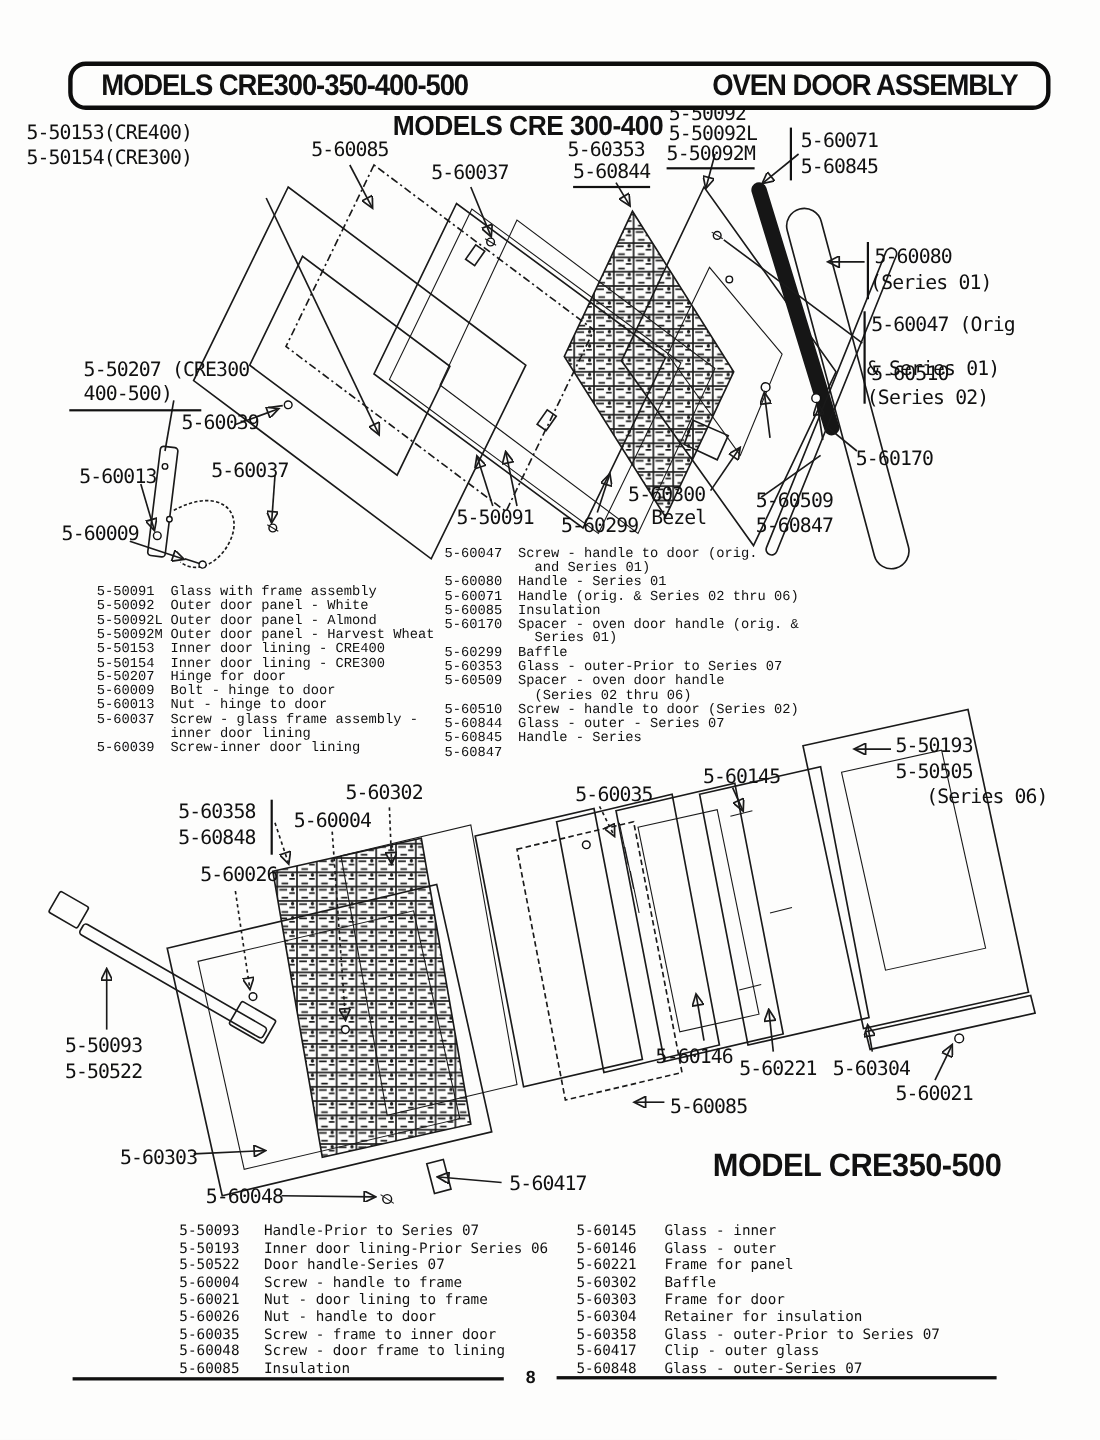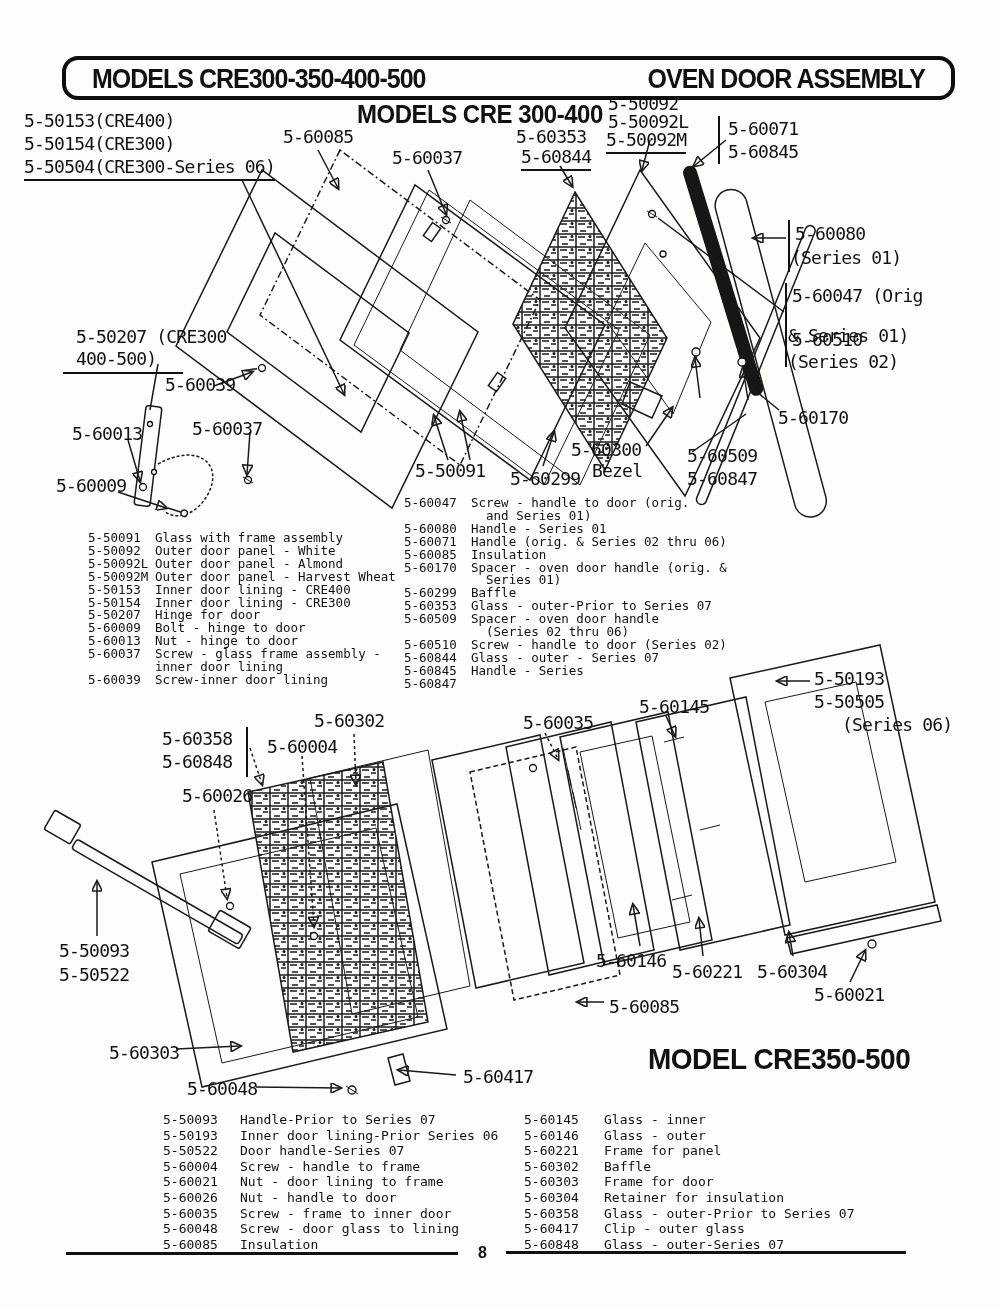--- a/index.html
+++ b/index.html
@@ -22,21 +22,21 @@
           letter-spacing:-0.5px;white-space:nowrap;transform:scaleY(1.05);}
   #title-top{left:357px;top:101px;font-size:24px;}
   #title-bottom{left:648px;top:1044px;font-size:28px;}
   .lbl{position:absolute;z-index:2;font:18px/1.15 "DejaVu Sans Mono",monospace;
        letter-spacing:-0.8px;white-space:nowrap;}
   .ul{border-bottom:2px solid #111;padding-bottom:1px;}
   .vbar{position:absolute;z-index:2;width:0;border-left:2px solid #111;}
   .hbar{position:absolute;z-index:2;height:0;border-top:2px solid #111;}
   .plist{position:absolute;z-index:2;}
   .plist-row{display:flex;align-items:flex-start;}
-  .p-top{font-size:12.5px;line-height:12.9px;}
+  .p-top{font-size:12.5px;line-height:12.9px;font-family:Liberation Mono, monospace;}
   .p-bot{font-size:13px;line-height:15.6px;}
   .p-top .pnum{width:67px;flex:0 0 auto;}
   .p-bot.pl3 .pnum{width:77px;flex:0 0 auto;}
   .p-bot.pl4 .pnum{width:80px;flex:0 0 auto;}
   .pdesc{white-space:pre-wrap;}
   .rule{position:absolute;z-index:2;height:3px;background:#111;}
   #pageno{position:absolute;z-index:2;left:478px;top:1244px;font-family:"Liberation Sans",sans-serif;
           font-weight:800;font-size:16px;}
 </style>
 </head>
@@ -191,21 +191,20 @@
   <div class="hdrbox">
     <span>MODELS CRE300-350-400-500</span>
     <span>OVEN DOOR ASSEMBLY</span>
   </div>
 
   <div id="title-top" class="sect-title">MODELS CRE 300-400</div>
   <div id="title-bottom" class="sect-title">MODEL CRE350-500</div>
 
   <span class="lbl" style="left:24px;top:111px">5-50153(CRE400)</span>
   <span class="lbl" style="left:24px;top:134px">5-50154(CRE300)</span>
-  <span class="lbl ul" style="left:24px;top:157px">5-50504(CRE300-Series 06)</span>
   <span class="lbl" style="left:283px;top:127px">5-60085</span>
   <span class="lbl" style="left:392px;top:148px">5-60037</span>
   <span class="lbl" style="left:516px;top:127px">5-60353</span>
   <span class="lbl ul" style="left:521px;top:147px">5-60844</span>
   <span class="lbl" style="left:608px;top:94px">5-50092</span>
   <span class="lbl" style="left:608px;top:112px">5-50092L</span>
   <span class="lbl ul" style="left:606px;top:130px">5-50092M</span>
   <div class="vbar" style="left:718px;top:116px;height:48px"></div>
   <span class="lbl" style="left:728px;top:119px">5-60071</span>
   <span class="lbl" style="left:728px;top:142px">5-60845</span>
@@ -378,21 +377,21 @@
       <div class="plist-row">
         <span class="pnum">5-60026</span>
         <span class="pdesc">Nut - handle to door</span>
       </div>
       <div class="plist-row">
         <span class="pnum">5-60035</span>
         <span class="pdesc">Screw - frame to inner door</span>
       </div>
       <div class="plist-row">
         <span class="pnum">5-60048</span>
-        <span class="pdesc">Screw - door glass to lining</span>
+        <span class="pdesc">Screw - door frame to lining</span>
       </div>
       <div class="plist-row">
         <span class="pnum">5-60085</span>
         <span class="pdesc">Insulation</span>
       </div>
     </div>
   <div class="plist p-bot pl4" style="left:524px;top:1112px;width:360px">
       <div class="plist-row">
         <span class="pnum">5-60145</span>
         <span class="pdesc">Glass - inner</span>

